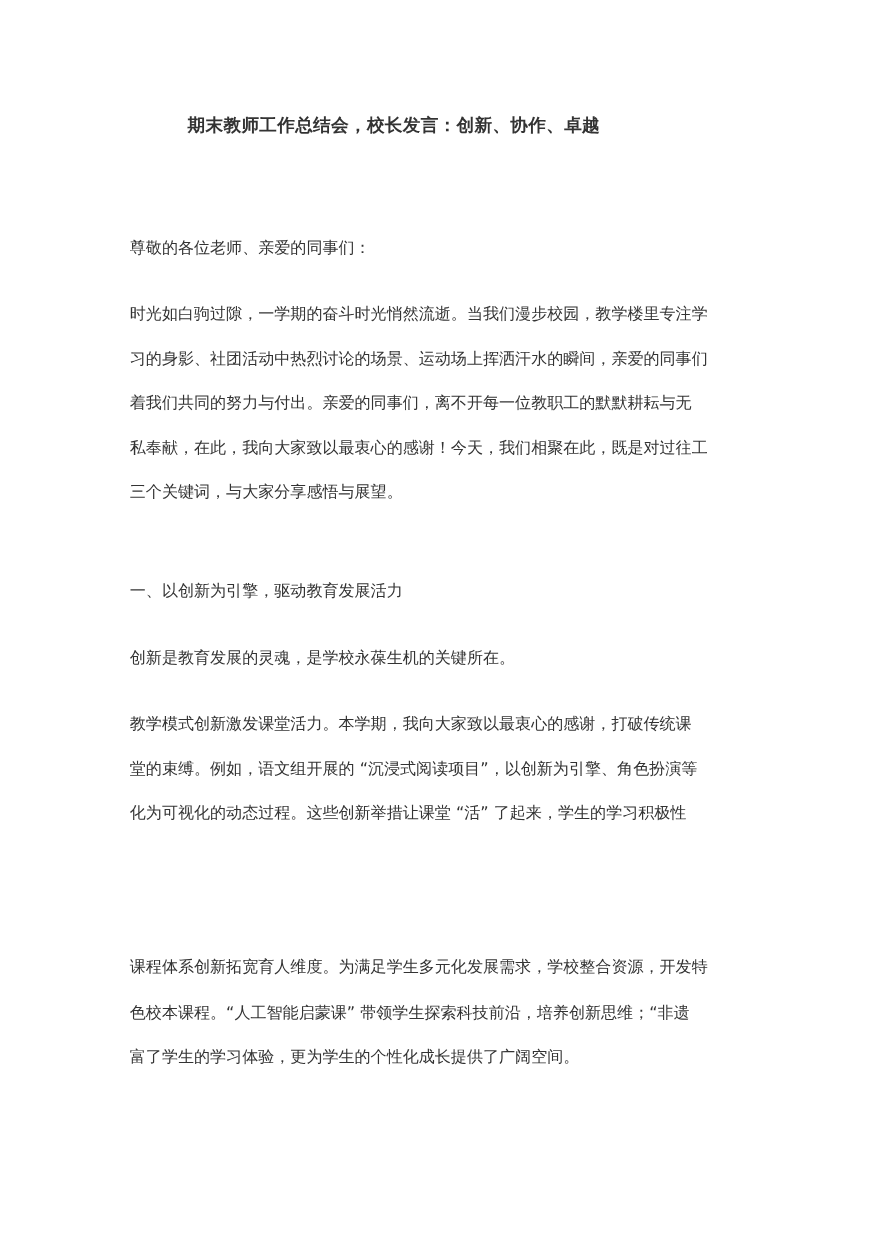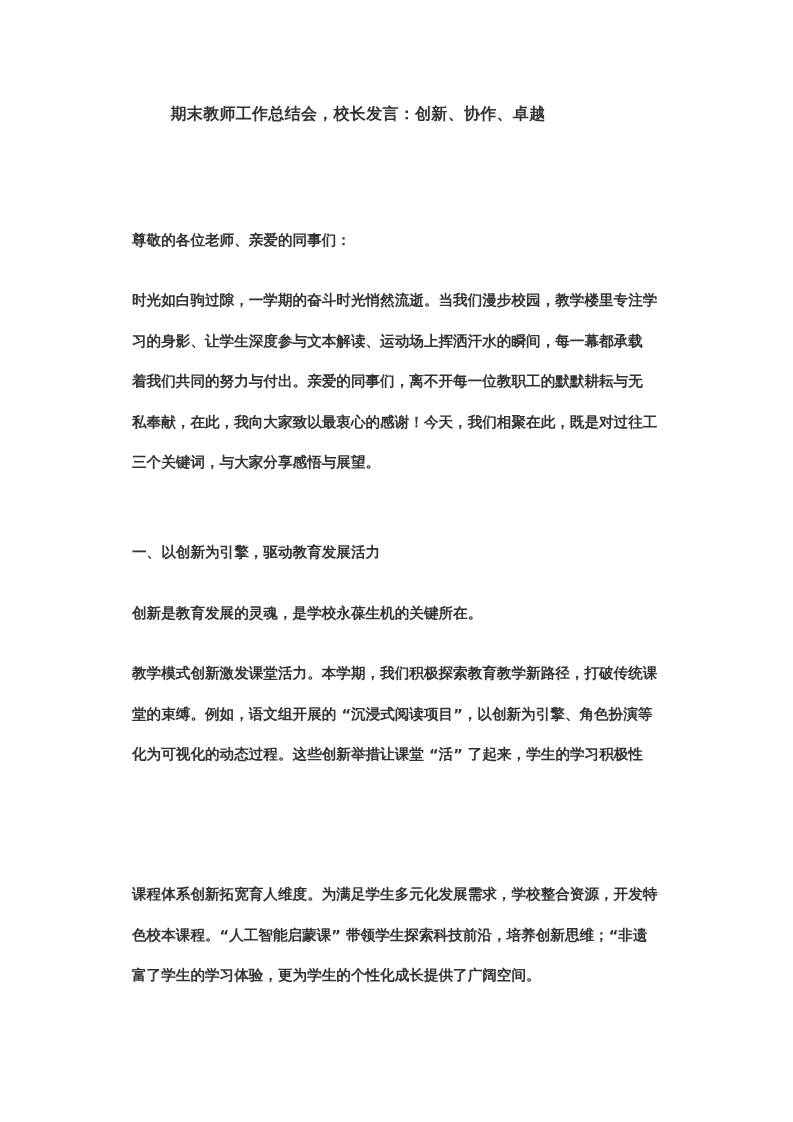--- a/index.html
+++ b/index.html
@@ -2,56 +2,56 @@
 <html><head>
 <meta charset="utf-8">
 <style>
   html, body { margin: 0; padding: 0; background: #ffffff; }
   body { width: 793px; height: 1122px; position: relative; overflow: hidden;
          font-family: "DejaVu Sans", "Liberation Sans", sans-serif; color: #333333; }
   .page { position: absolute; left: 0; top: 0; width: 793px; height: 1122px; }
   .title { position: absolute; top: 104px; left: 0; width: 716px; text-align: center;
            font-size: 16px; font-weight: bold; color: #333; letter-spacing: 0.3px; }
   .body { position: absolute; left: 118px; width: 572px; font-size: 14.6px; }
-  .para { margin: 14px; line-height: 40.5px; font-weight: bold; }
+  .para { margin: 0; line-height: 40.5px; }
   .line { display: block; white-space: nowrap; height: 40.5px; }
 </style>
 </head>
 <body>
 
 <div class="page">
   <div class="title">期末教师工作总结会，校长发言：创新、协作、卓越</div>
   <div id="body-root">
       <div class="body" style="top: 206px;">
         <p class="para">
           <span class="line">尊敬的各位老师、亲爱的同事们：</span>
         </p>
       </div>
       <div class="body" style="top: 266px;">
         <p class="para">
           <span class="line">时光如白驹过隙，一学期的奋斗时光悄然流逝。当我们漫步校园，教学楼里专注学</span>
-          <span class="line">习的身影、让学生深度参与文本解读、运动场上挥洒汗水的瞬间，每一幕都承载</span>
+          <span class="line">习的身影、社团活动中热烈讨论的场景、运动场上挥洒汗水的瞬间，亲爱的同事们</span>
           <span class="line">着我们共同的努力与付出。亲爱的同事们，离不开每一位教职工的默默耕耘与无</span>
           <span class="line">私奉献，在此，我向大家致以最衷心的感谢！今天，我们相聚在此，既是对过往工</span>
           <span class="line">三个关键词，与大家分享感悟与展望。</span>
         </p>
       </div>
       <div class="body" style="top: 518px;">
         <p class="para">
           <span class="line">一、以创新为引擎，驱动教育发展活力</span>
         </p>
       </div>
       <div class="body" style="top: 579px;">
         <p class="para">
           <span class="line">创新是教育发展的灵魂，是学校永葆生机的关键所在。</span>
         </p>
       </div>
       <div class="body" style="top: 639px;">
         <p class="para">
-          <span class="line">教学模式创新激发课堂活力。本学期，我们积极探索教育教学新路径，打破传统课</span>
+          <span class="line">教学模式创新激发课堂活力。本学期，我向大家致以最衷心的感谢，打破传统课</span>
           <span class="line">堂的束缚。例如，语文组开展的 “沉浸式阅读项目”，以创新为引擎、角色扮演等</span>
           <span class="line">化为可视化的动态过程。这些创新举措让课堂 “活” 了起来，学生的学习积极性</span>
         </p>
       </div>
       <div class="body" style="top: 860px;">
         <p class="para">
           <span class="line">课程体系创新拓宽育人维度。为满足学生多元化发展需求，学校整合资源，开发特</span>
           <span class="line">色校本课程。“人工智能启蒙课” 带领学生探索科技前沿，培养创新思维；“非遗</span>
           <span class="line">富了学生的学习体验，更为学生的个性化成长提供了广阔空间。</span>
         </p>

